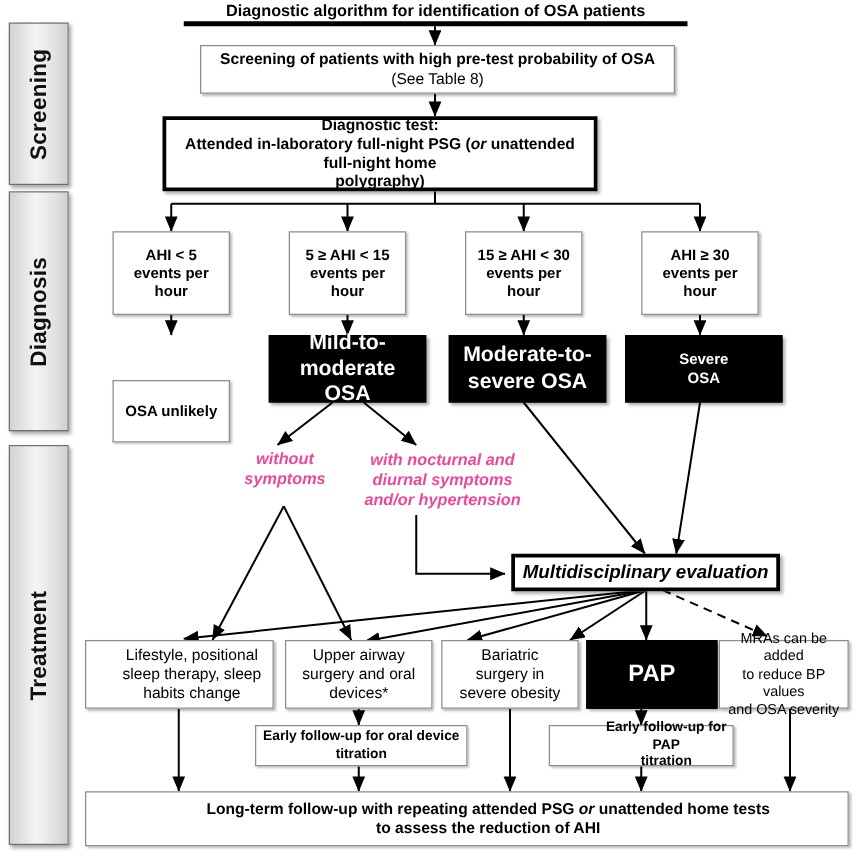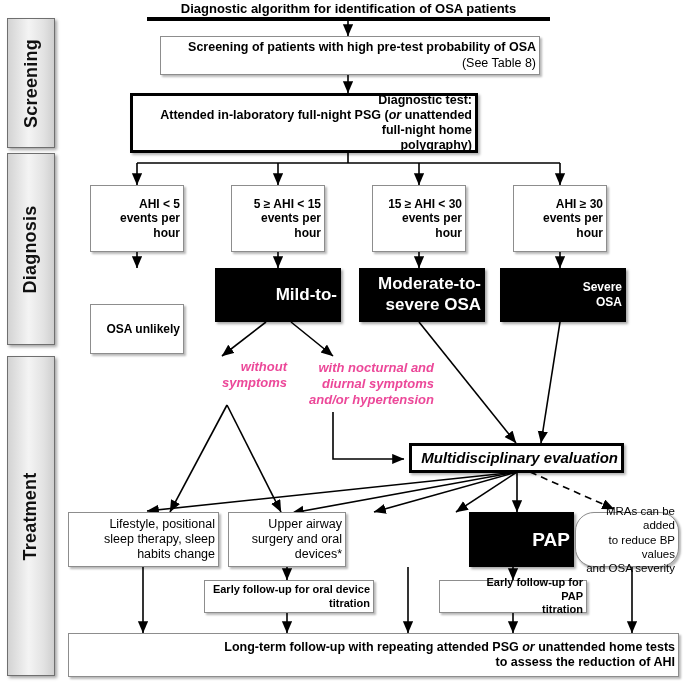--- a/index.html
+++ b/index.html
@@ -14,21 +14,21 @@
     background: #ffffff;
     font-family: "Liberation Sans", sans-serif;
     overflow: hidden;
   }
   .node {
     position: absolute;
     box-sizing: border-box;
     display: flex;
     align-items: center;
     justify-content: center;
-    text-align: right;
+    text-align: center;
     line-height: 1.22;
     z-index: 3;
   }
   .node .txt { display: block; width: 100%; padding: 0 3px; }
 
   
   .thin {
     border: 1px solid #8d8d8d;
     background: #ffffff;
     color: #000;
@@ -221,20 +221,21 @@
   </div>
 
   <div class="node thin b" style="left:90px; top:268px; width:94px; height:50px; font-size:12px;margin-top:36px;">
     <span class="txt">
       <span>OSA unlikely</span>
     </span>
   </div>
   <div class="node black b" style="left:215px; top:268px; width:126px; height:54px; font-size:17px;">
     <span class="txt">
       <span>Mild-to-</span><br>
+      <span>moderate OSA</span>
     </span>
   </div>
   <div class="node black b" style="left:359px; top:268px; width:126px; height:54px; font-size:17px;">
     <span class="txt">
       <span>Moderate-to-</span><br>
       <span>severe OSA</span>
     </span>
   </div>
   <div class="node black b" style="left:500px; top:268px; width:126px; height:54px; font-size:12px;">
     <span class="txt">
@@ -268,26 +269,33 @@
       <span>habits change</span>
     </span>
   </div>
   <div class="node thin" style="left:228px; top:512px; width:118px; height:55px; font-size:12.5px;">
     <span class="txt">
       <span>Upper airway</span><br>
       <span>surgery and oral</span><br>
       <span>devices*</span>
     </span>
   </div>
+  <div class="node thin" style="left:353px; top:512px; width:110px; height:55px; font-size:12.5px;">
+    <span class="txt">
+      <span>Bariatric</span><br>
+      <span>surgery in</span><br>
+      <span>severe obesity</span>
+    </span>
+  </div>
   <div class="node black b" style="left:469px; top:512px; width:105px; height:55px; font-size:19px;">
     <span class="txt">
       <span>PAP</span>
     </span>
   </div>
-  <div class="node thin" style="left:575px; top:512px; width:104px; height:55px; font-size:11.5px;border-radius:19px;">
+  <div class="node thin" style="left:575px; top:512px; width:104px; height:55px; font-size:11.5px;">
     <span class="txt">
       <span>MRAs can be added</span><br>
       <span>to reduce BP values</span><br>
       <span>and OSA severity</span>
     </span>
   </div>
 
   <div class="node thin b" style="left:204px; top:580px; width:170px; height:33px; font-size:11px;">
     <span class="txt">
       <span>Early follow-up for oral device</span><br>

